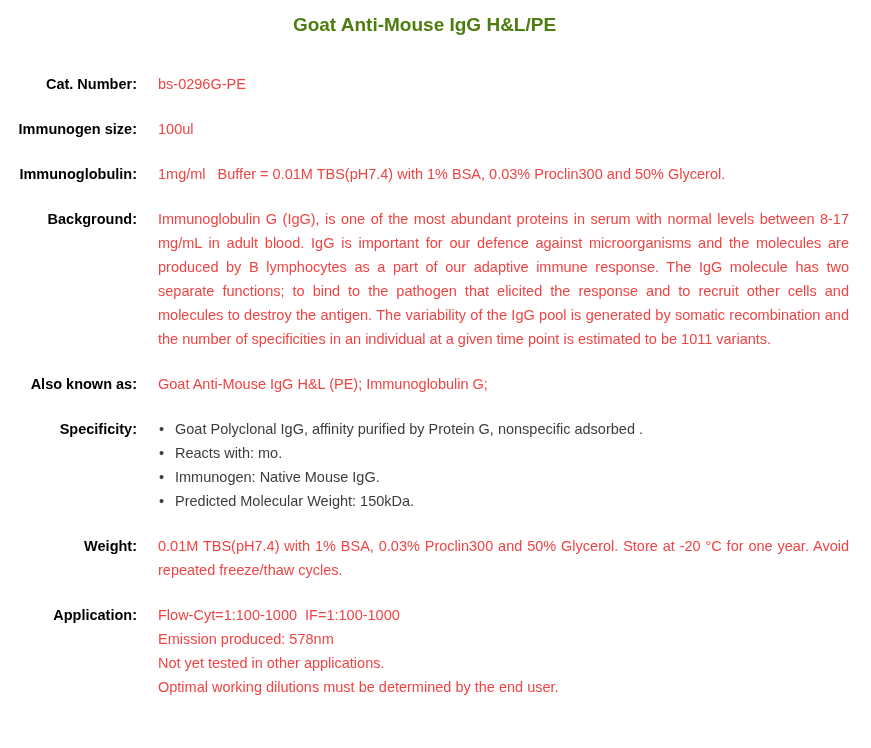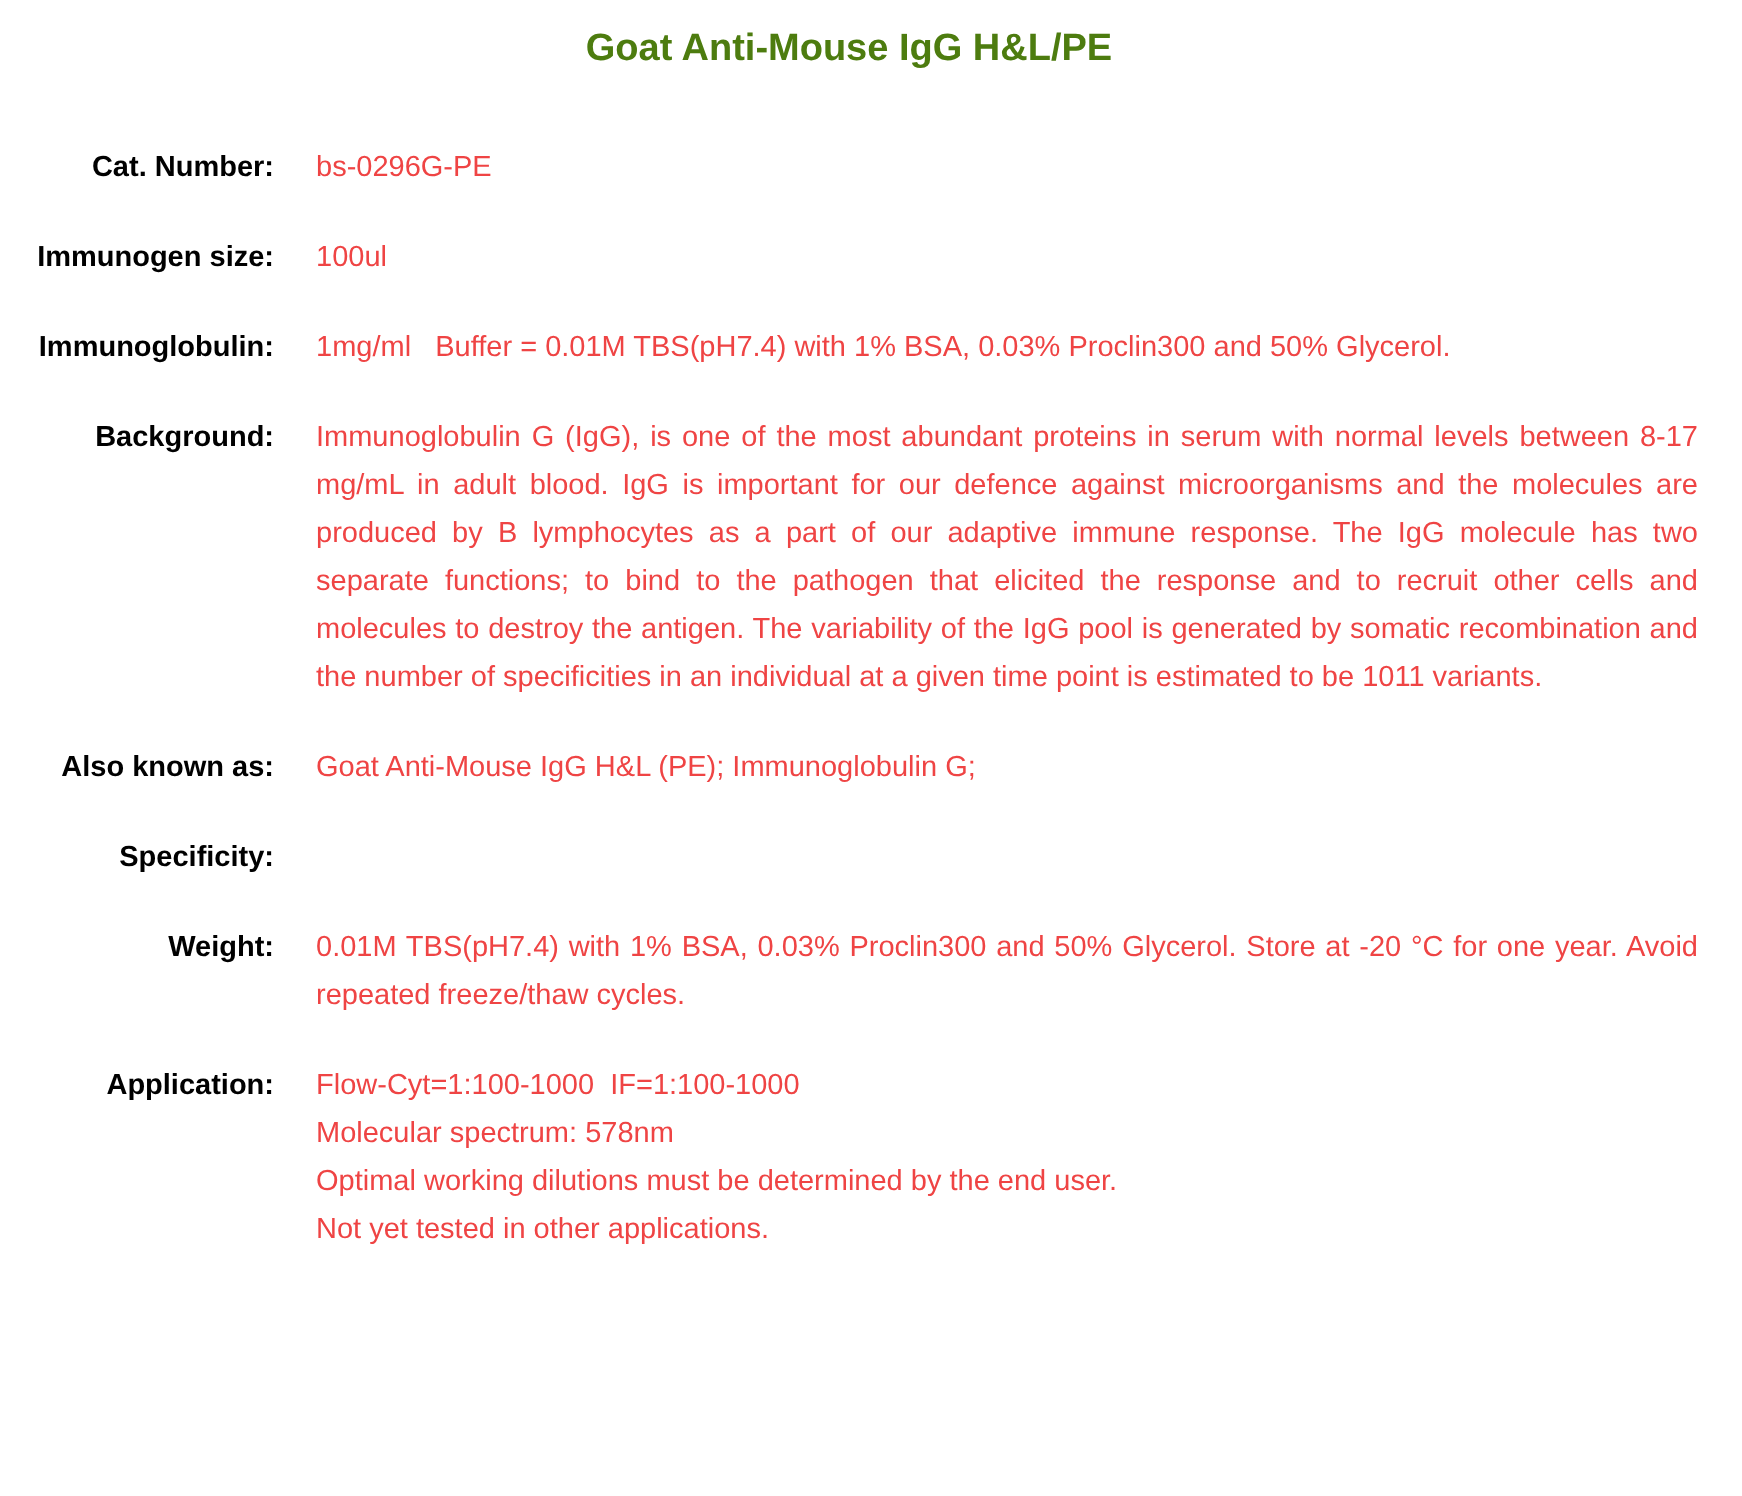--- a/index.html
+++ b/index.html
@@ -86,30 +86,36 @@
     <div class="value justify">Immunoglobulin G (IgG), is one of the most abundant proteins in serum with normal levels between 8-17 mg/mL in adult blood. IgG is important for our defence against microorganisms and the molecules are produced by B lymphocytes as a part of our adaptive immune response. The IgG molecule has two separate functions; to bind to the pathogen that elicited the response and to recruit other cells and molecules to destroy the antigen. The variability of the IgG pool is generated by somatic recombination and the number of specificities in an individual at a given time point is estimated to be 1011 variants.</div>
   </div>
 
   <div class="row">
     <div class="label">Also known as:</div>
     <div class="value">Goat Anti-Mouse IgG H&amp;L (PE); Immunoglobulin G;</div>
   </div>
 
   <div class="row">
     <div class="label">Specificity:</div>
+    <ul class="bullets value">
+      <li>Goat Polyclonal IgG, affinity purified by Protein G, nonspecific adsorbed .</li>
+      <li>Reacts with: mo.</li>
+      <li>Immunogen: Native Mouse IgG.</li>
+      <li>Predicted Molecular Weight: 150kDa.</li>
+    </ul>
   </div>
 
   <div class="row">
     <div class="label">Weight:</div>
     <div class="value justify">0.01M TBS(pH7.4) with 1% BSA, 0.03% Proclin300 and 50% Glycerol. Store at -20 °C for one year. Avoid repeated freeze/thaw cycles.</div>
   </div>
 
   <div class="row">
     <div class="label">Application:</div>
     <div class="value">
       <div class="pre">Flow-Cyt=1:100-1000  IF=1:100-1000</div>
-      <div class="pre">Molecular spectrum: 578nm</div>
+      <div class="pre">Emission produced: 578nm</div>
+      <div class="pre">Not yet tested in other applications.</div>
       <div class="pre">Optimal working dilutions must be determined by the end user.</div>
-      <div class="pre">Not yet tested in other applications.</div>
     </div>
   </div>
 
 </div>
 
 </body></html>

